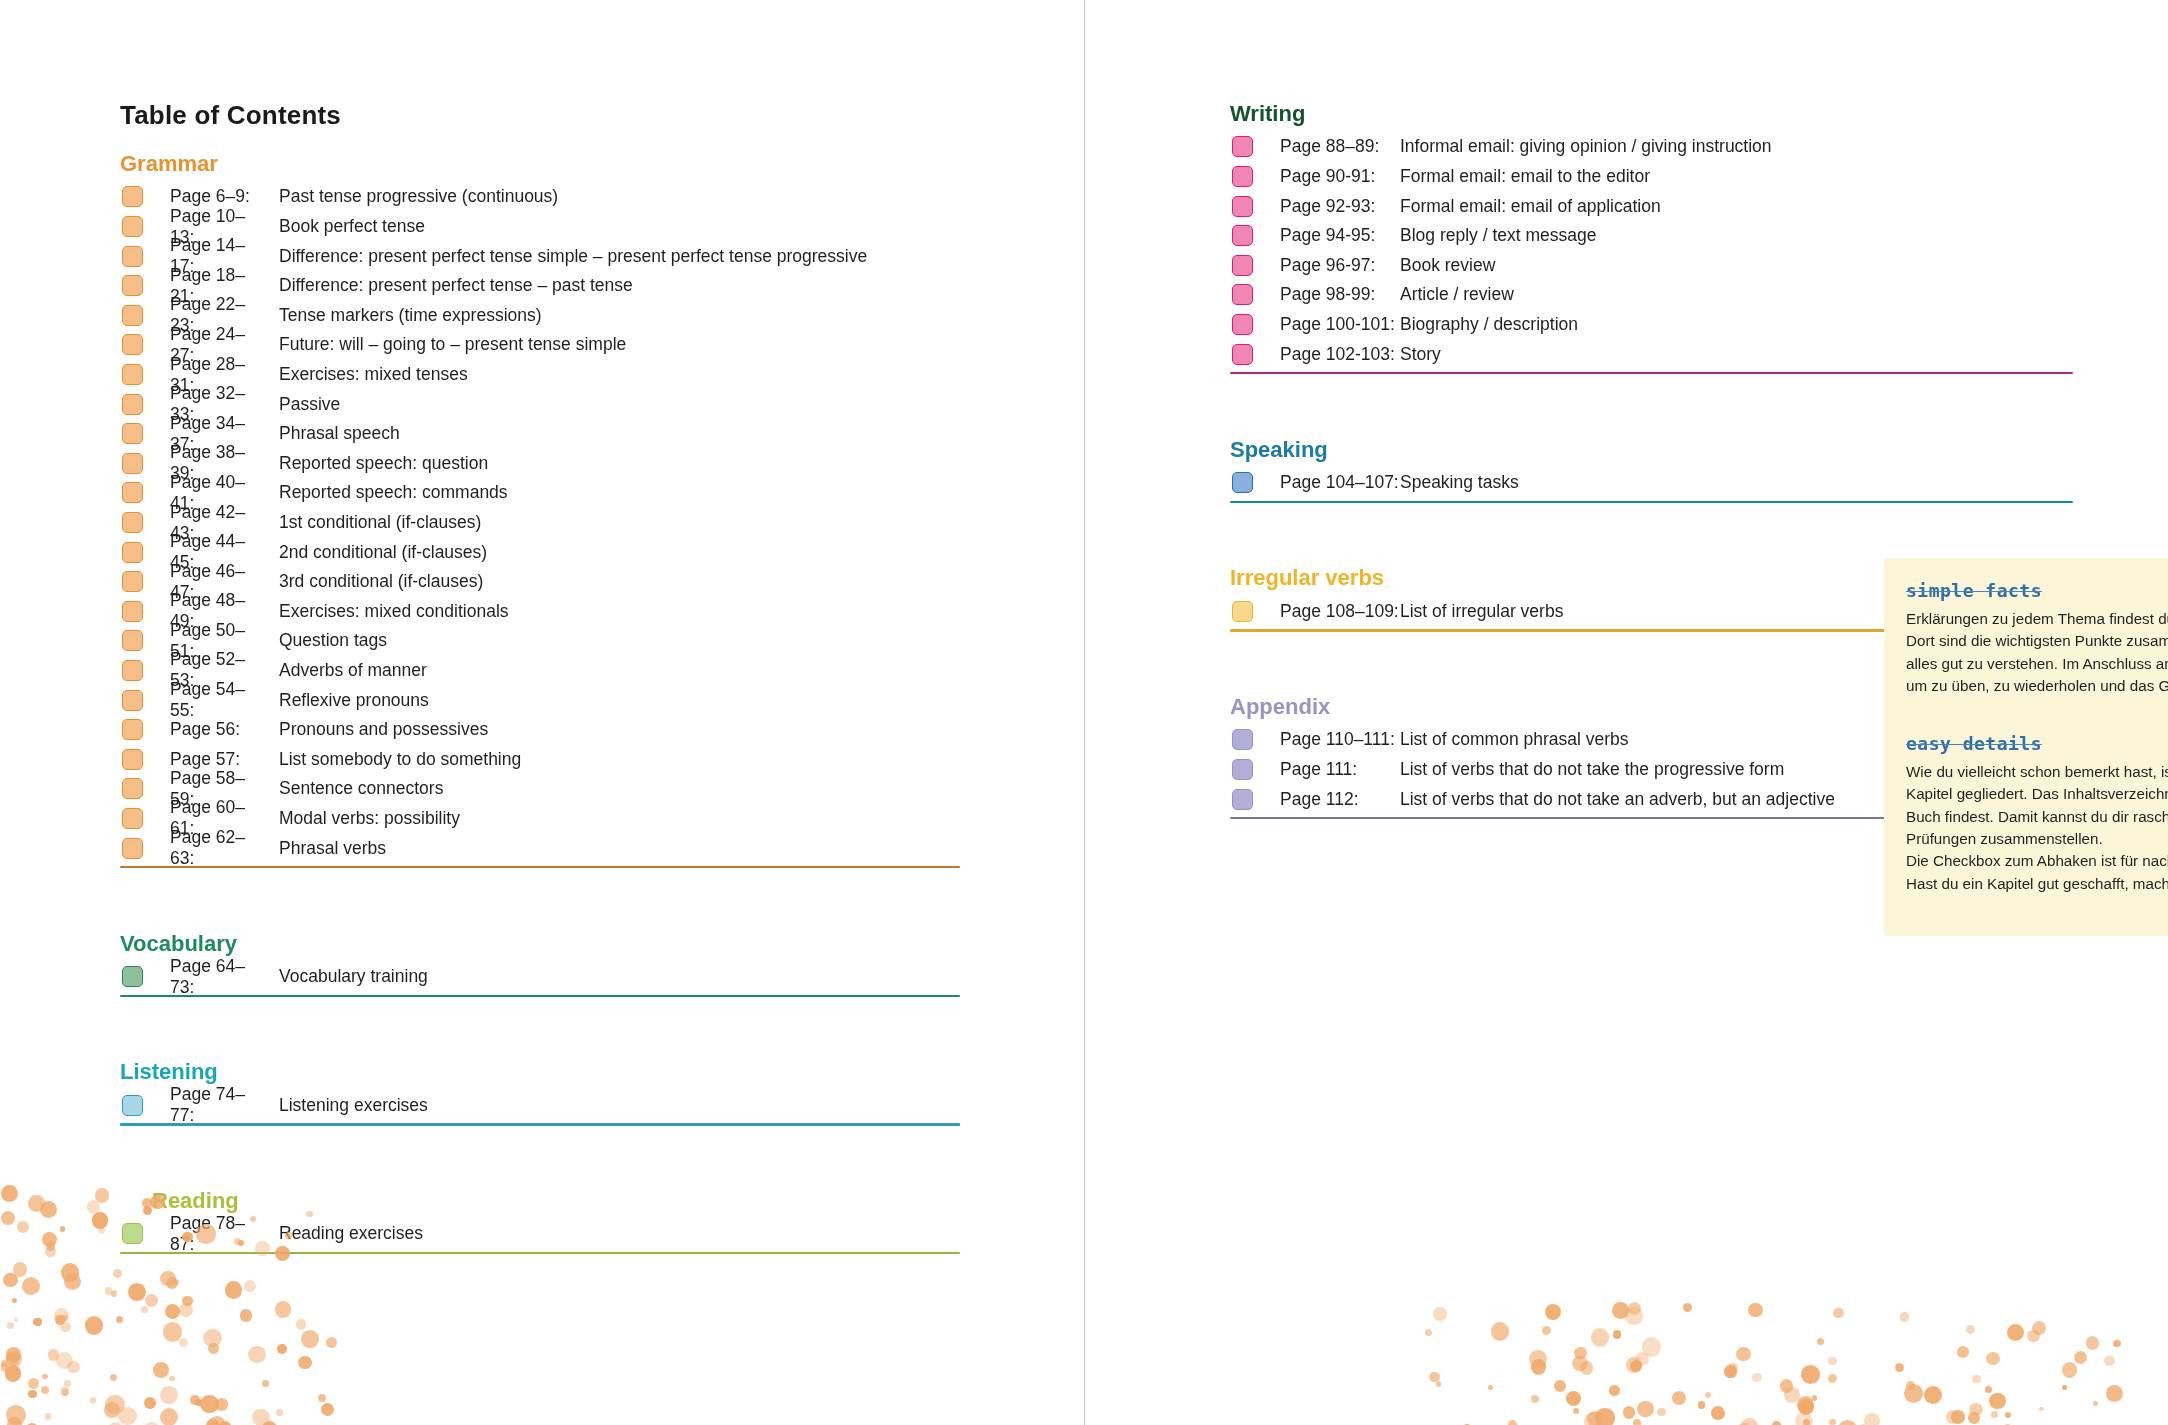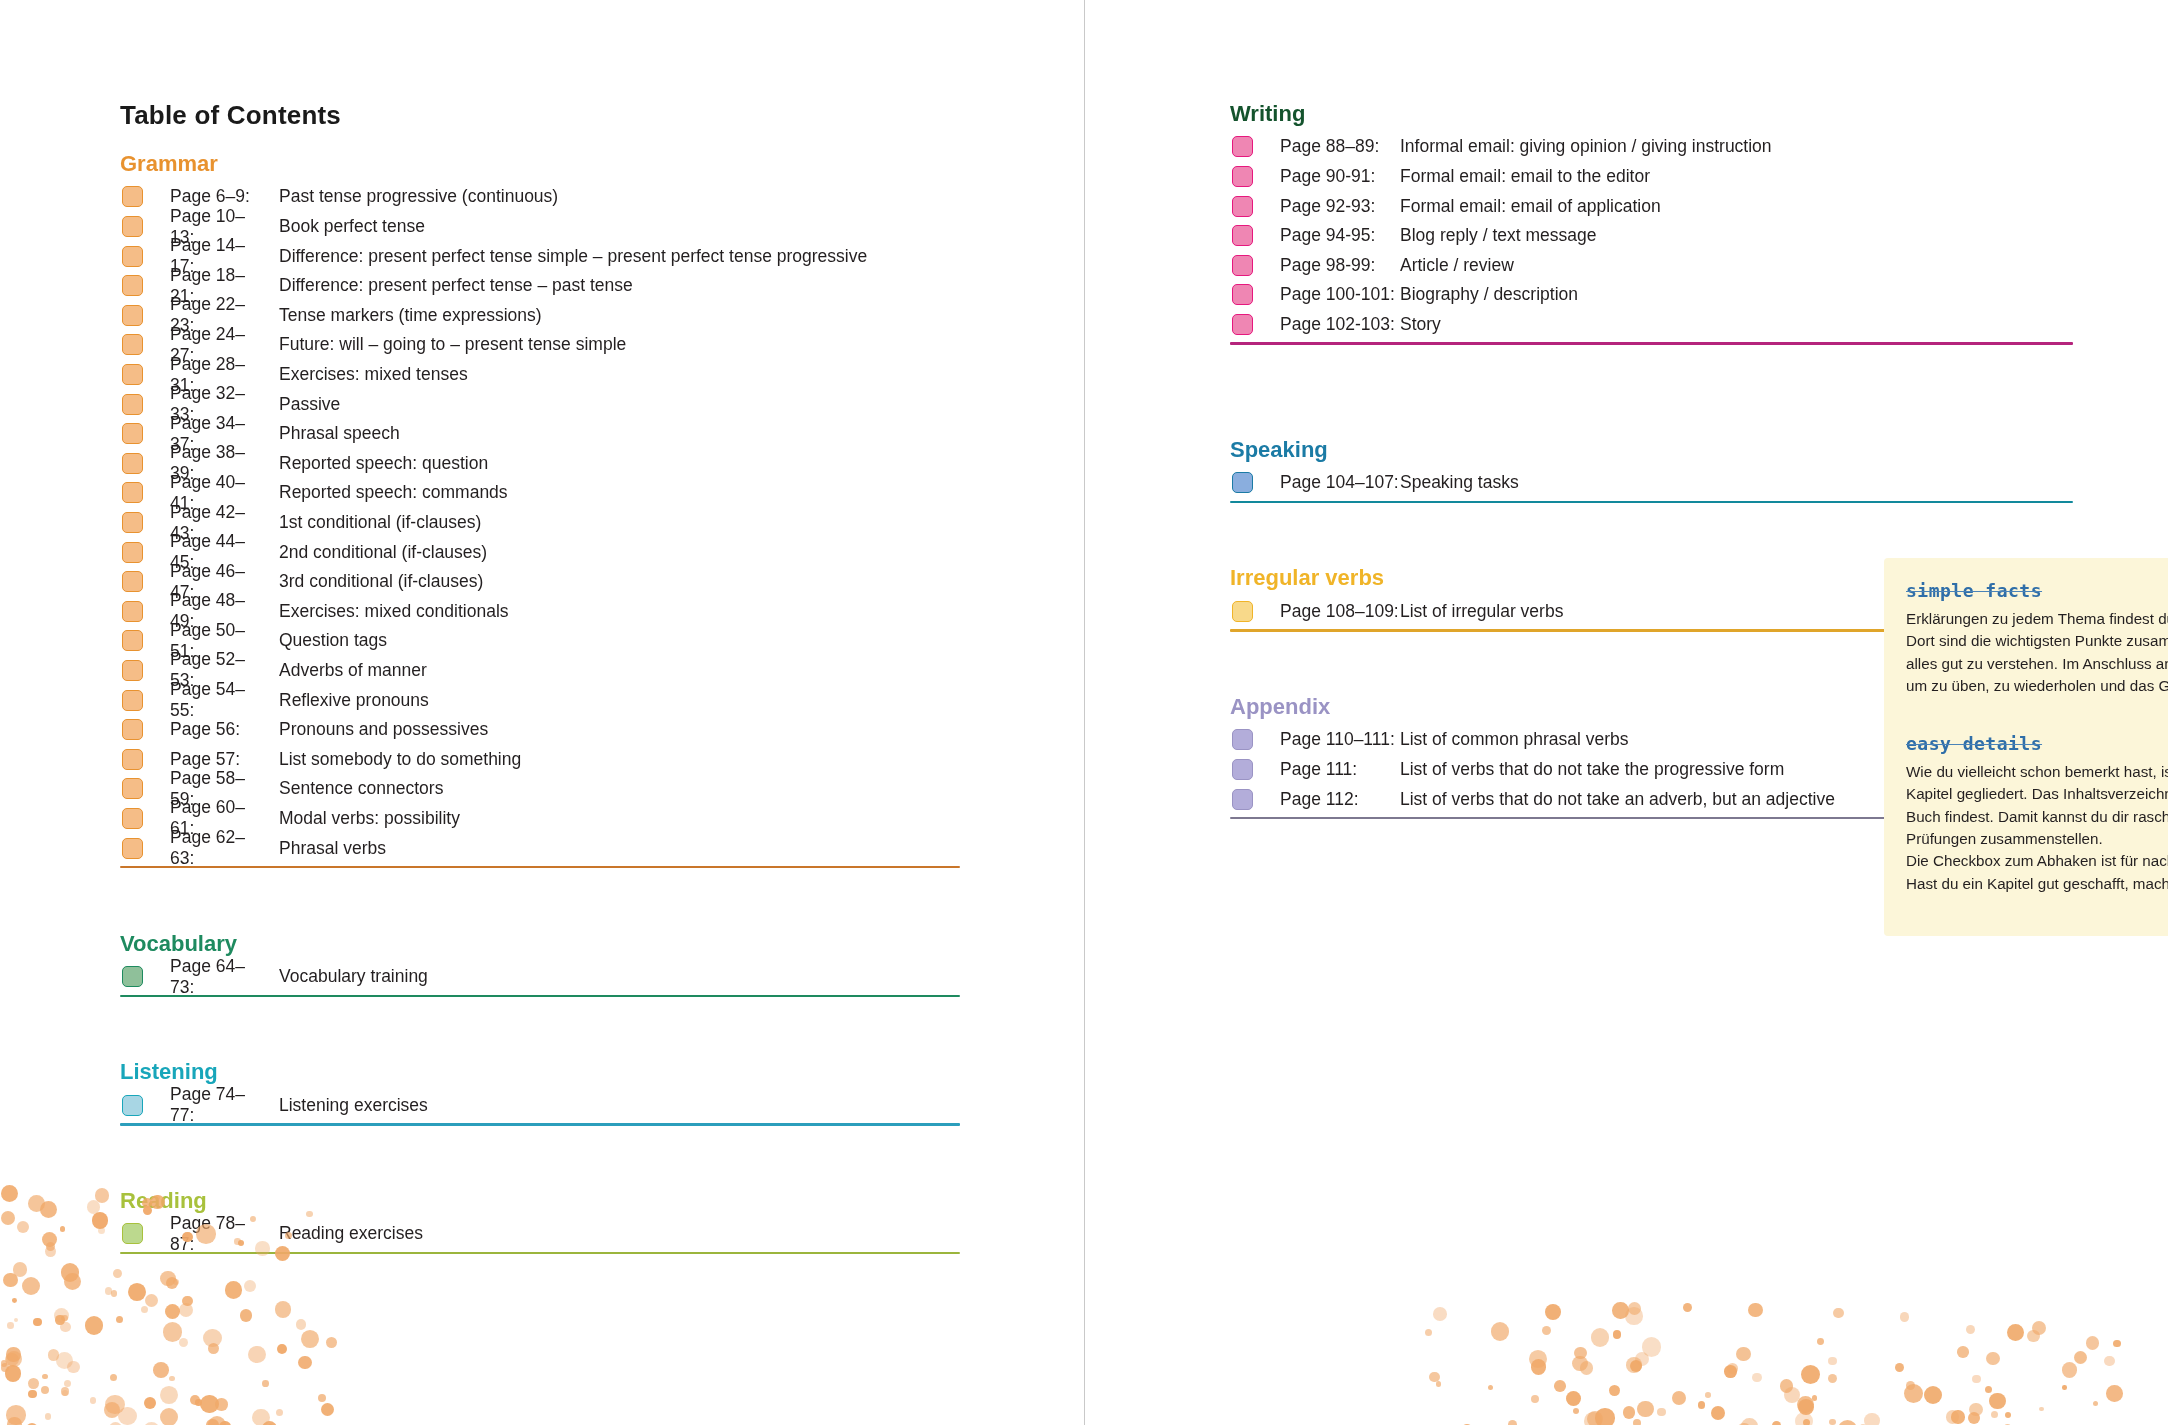--- a/index.html
+++ b/index.html
@@ -225,21 +225,21 @@
           <div class="rows">
             <div class="row">
               <span class="chk" style="background: rgb(168, 214, 228); border-color: rgb(24, 166, 186);"></span>
               <span class="pg">Page 74–77:</span>
               <span class="desc">Listening exercises</span>
             </div>
           </div>
           <div class="rule" style="background: rgb(43, 158, 188); width: 840px;"></div>
         </div>
         <div class="section" style="left: 120px; top: 1189px;">
-          <div class="section-head" style="color: rgb(168, 193, 60);">Reading</div>
+          <div class="section-head" style="color: rgb(168, 193, 60); margin-left: 32px;">Reading</div>
           <div class="rows">
             <div class="row">
               <span class="chk" style="background: rgb(188, 217, 142); border-color: rgb(168, 193, 60);"></span>
               <span class="pg">Page 78–87:</span>
               <span class="desc">Reading exercises</span>
             </div>
           </div>
           <div class="rule" style="background: rgb(155, 181, 60); width: 840px;"></div>
         </div>
       </div>
@@ -384,20 +384,25 @@
               <span class="pg">Page 92-93:</span>
               <span class="desc">Formal email: email of application</span>
             </div>
             <div class="row">
               <span class="chk" style="background: rgb(239, 134, 179); border-color: rgb(230, 24, 126);"></span>
               <span class="pg">Page 94-95:</span>
               <span class="desc">Blog reply / text message</span>
             </div>
             <div class="row">
               <span class="chk" style="background: rgb(239, 134, 179); border-color: rgb(230, 24, 126);"></span>
+              <span class="pg">Page 96-97:</span>
+              <span class="desc">Book review</span>
+            </div>
+            <div class="row">
+              <span class="chk" style="background: rgb(239, 134, 179); border-color: rgb(230, 24, 126);"></span>
               <span class="pg">Page 98-99:</span>
               <span class="desc">Article / review</span>
             </div>
             <div class="row">
               <span class="chk" style="background: rgb(239, 134, 179); border-color: rgb(230, 24, 126);"></span>
               <span class="pg">Page 100-101:</span>
               <span class="desc">Biography / description</span>
             </div>
             <div class="row">
               <span class="chk" style="background: rgb(239, 134, 179); border-color: rgb(230, 24, 126);"></span>

